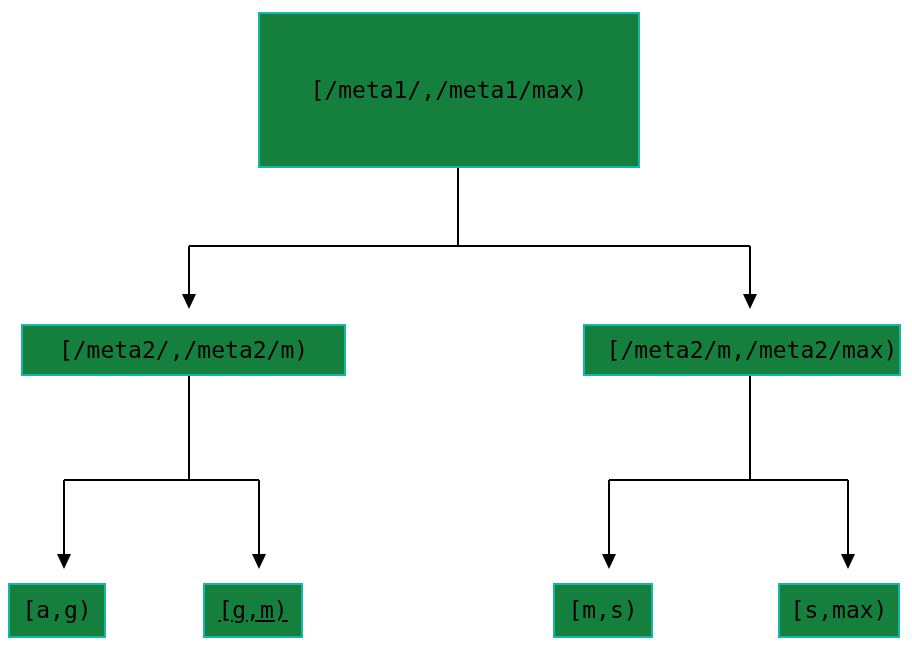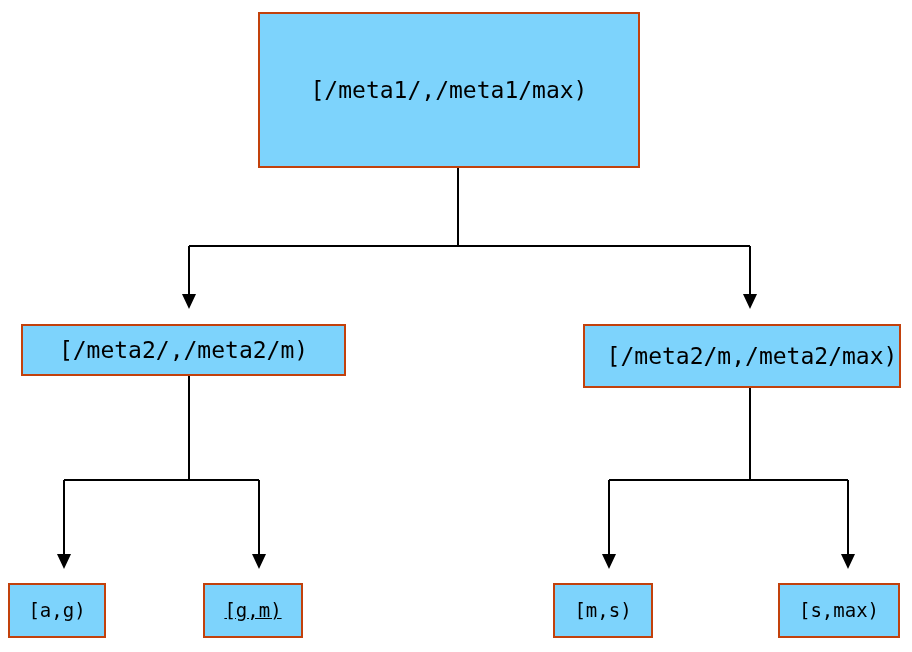--- a/index.html
+++ b/index.html
@@ -18,42 +18,42 @@
   #edges {
     position: absolute;
     top: 0;
     left: 0;
     width: 912px;
     height: 652px;
   }
   .node {
     position: absolute;
     box-sizing: border-box;
-    border: 2px solid #c2410c;
-    background: #7dd3fc;
+    border: 2px solid #14b8a6;
+    background: #15803d;
     display: flex;
     align-items: center;
     justify-content: center;
     color: #000000;
     white-space: pre;
   }
   .node-label {
     font-family: "DejaVu Sans Mono", "Liberation Mono", monospace;
     letter-spacing: 0px;
     line-height: 1;
   }
   .n-root  { left: 258px; top: 12px;  width: 382px; height: 156px; }
   .n-root .node-label { font-size: 23px; }
 
   .n-midL  { left: 21px;  top: 324px; width: 325px; height: 52px; }
-  .n-midR  { left: 583px; top: 324px; width: 318px; height: 64px; padding-left: 20px; }
+  .n-midR  { left: 583px; top: 324px; width: 318px; height: 52px; padding-left: 20px; }
   .n-midL .node-label, .n-midR .node-label { font-size: 23px; text-align: center; }
 
   .n-leaf  { height: 55px; }
-  .n-leaf .node-label { font-size: 19px; }
+  .n-leaf .node-label { font-size: 23px; }
   .n-leaf1 { left: 8px;   top: 583px; width: 98px; }
   .n-leaf2 { left: 203px; top: 583px; width: 100px; text-decoration: underline; }
   .n-leaf3 { left: 553px; top: 583px; width: 100px; }
   .n-leaf4 { left: 778px; top: 583px; width: 122px; }
 </style>
 </head>
 <body>
 
 <div id="canvas">
 

